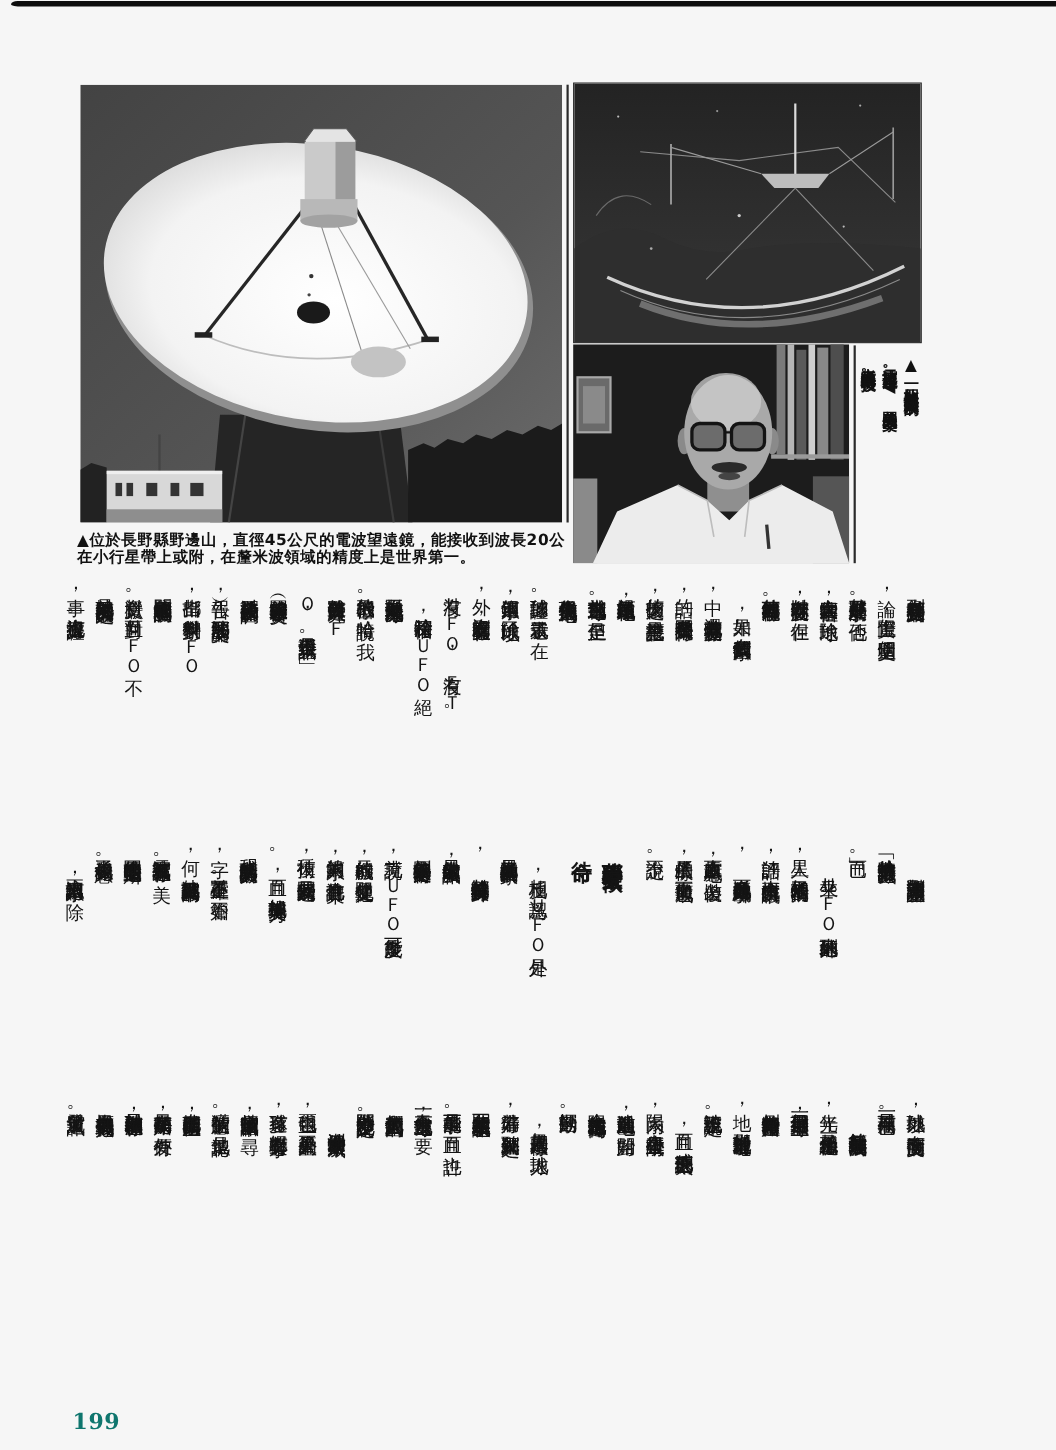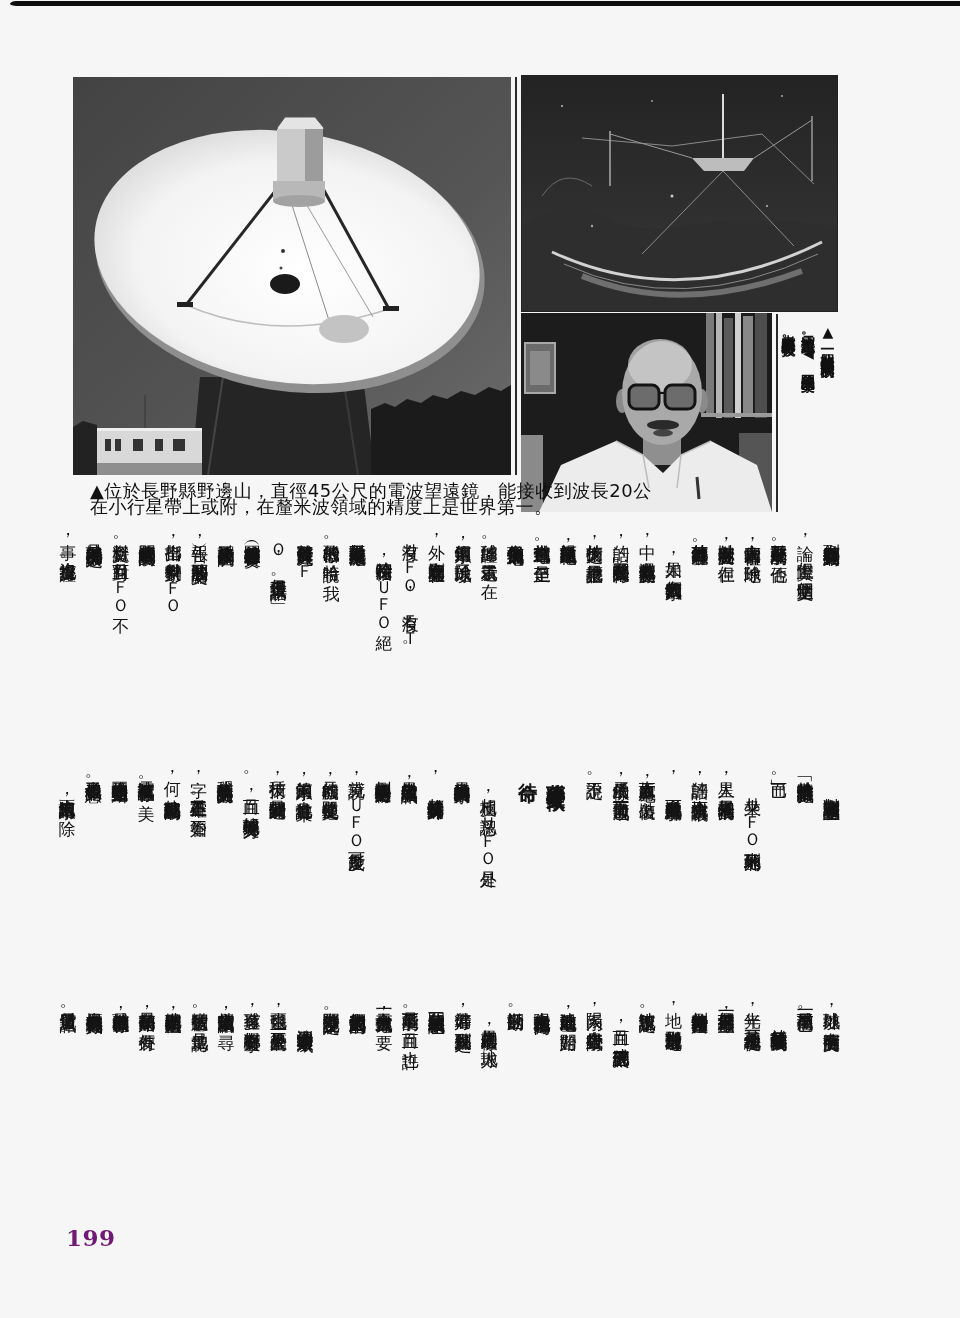--- a/index.html
+++ b/index.html
@@ -10,22 +10,22 @@
   }
   .abs { position: absolute; }
   .top-edge {
     left: 10px; right: 0; top: 1px; height: 5px; background: #0e0e0e;
     border-top-left-radius: 6px 3px; border-bottom-left-radius: 10px 2px;
   }
   .photo { position: absolute; display: block; }
   .rule { position: absolute; background: #2a2a2a; }
 
   .caption-h {
-    left: 90px; top: 483px; font-family: "DejaVu Sans", sans-serif; font-weight: 400;
-    font-size: 18px; letter-spacing: 0.5px; line-height: 16px; white-space: nowrap; color: #111;
+    left: 70px; top: 483px; font-family: "DejaVu Sans", sans-serif; font-weight: 700;
+    font-size: 14px; letter-spacing: 0.5px; line-height: 16px; white-space: nowrap; color: #111;
   }
   .caption-v {
     left: 778px; top: 324px; width: 59px; height: 205px;
     writing-mode: vertical-rl; text-orientation: upright;
     font-family: "DejaVu Sans", sans-serif; font-weight: 700;
     font-size: 14px; letter-spacing: 1.1px; line-height: 19.5px; white-space: nowrap; color: #111;
   }
   .tier {
     position: absolute; left: 55px; width: 790px; height: 222px;
     writing-mode: vertical-rl; text-orientation: upright;
@@ -34,22 +34,22 @@
   .tier .col { line-height: 26.33px; }
   .t1 { top: 531px; }
   .t2 { top: 768px; }
   .t3 { top: 999px; }
   .subhead {
     width: 80px; box-sizing: border-box; padding-right: 11px; padding-left: 13px;
     font-family: "DejaVu Sans", sans-serif; font-weight: 700; font-size: 19px; letter-spacing: 1.4px;
   }
   .subhead .hcol { line-height: 28px; }
   .page-number {
-    left: 66px; top: 1224px; font-family: "DejaVu Serif", serif; font-weight: 700;
-    font-size: 23px; color: #701a75; letter-spacing: 0.5px;
+    left: 66px; top: 1280px; font-family: "DejaVu Serif", serif; font-weight: 700;
+    font-size: 20px; color: #0f766e; letter-spacing: 0.5px;
   }
 </style>
 </head>
 <body>
 
 <div class="abs top-edge"></div>
 
 <svg class="photo" style="left:73px;top:77px" width="438" height="398" viewBox="0 0 438 398">
   <defs>
     <linearGradient id="sky" x1="0" y1="0" x2="1" y2="1">

